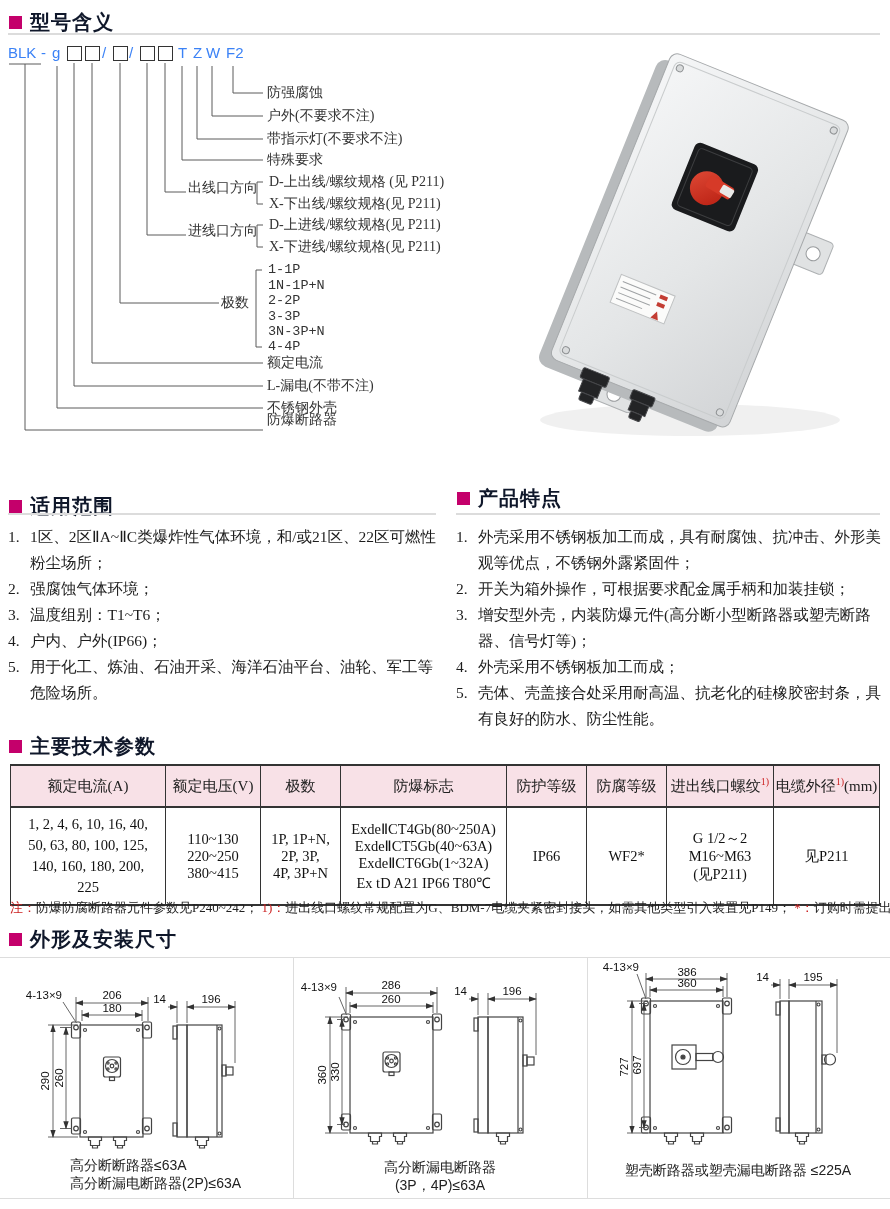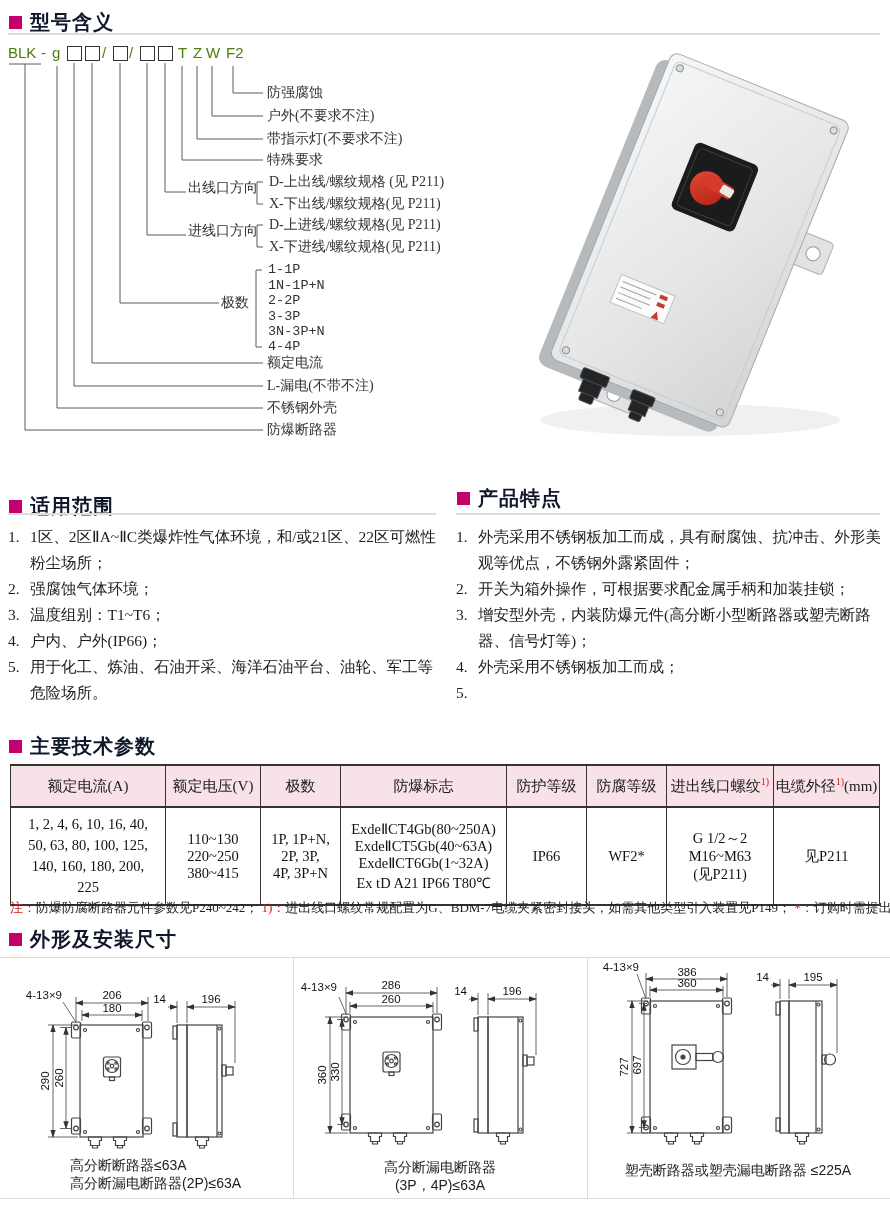--- a/index.html
+++ b/index.html
@@ -7,21 +7,21 @@
         font-family:"Liberation Sans",sans-serif;color:#222;}
   .abs{position:absolute;}
   
   .sec-title{position:absolute;display:flex;align-items:center;gap:8px;}
   .sq{width:13px;height:13px;background:#c4006b;display:inline-block;}
   .sec-text{font-size:20px;font-weight:bold;color:#0f172a;letter-spacing:1px;
             font-family:"Liberation Sans",sans-serif;}
   .rule{position:absolute;height:2px;background:#dcdcdc;}
   .lrule{position:absolute;background:#ddd;}
   
-  .tok{position:absolute;top:44px;font-size:15px;color:#4d7c0f;font-family:"Liberation Sans",sans-serif;}
+  .tok{position:absolute;top:44px;font-size:15px;color:#3b82f6;font-family:"Liberation Sans",sans-serif;}
   .cbox{position:absolute;top:46px;width:13px;height:13px;border:1.5px solid #333;}
   
   .blabel{position:absolute;font-size:14px;line-height:20px;color:#333;
           font-family:"Liberation Serif",serif;white-space:nowrap;}
   .plabel{position:absolute;font-size:13.5px;line-height:16px;color:#333;
           font-family:Liberation Mono, monospace;white-space:nowrap;}
   
   .col{position:absolute;}
   .li{position:relative;padding-left:22px;font-size:15.5px;line-height:26px;
       color:#1c1c1c;font-family:"Liberation Serif",serif;}
@@ -105,21 +105,21 @@
   <div class="blabel" style="left:221px;top:293px">极数</div>
   <div class="plabel" style="left:268px;top:262px">1-1P</div>
   <div class="plabel" style="left:268px;top:278px">1N-1P+N</div>
   <div class="plabel" style="left:268px;top:293px">2-2P</div>
   <div class="plabel" style="left:268px;top:309px">3-3P</div>
   <div class="plabel" style="left:268px;top:324px">3N-3P+N</div>
   <div class="plabel" style="left:268px;top:339px">4-4P</div>
   <div class="blabel" style="left:267px;top:353px">额定电流</div>
   <div class="blabel" style="left:267px;top:376px">L-漏电(不带不注)</div>
   <div class="blabel" style="left:267px;top:398px">不锈钢外壳</div>
-  <div class="blabel" style="left:267px;top:420px">防爆断路器</div>
+  <div class="blabel" style="left:267px;top:410px">防爆断路器</div>
 
   <svg class="abs" style="left:485px;top:42px" width="400" height="415" viewBox="0 0 400 415">
     <defs>
       <linearGradient id="lidg" x1="0" y1="0" x2="1" y2="1">
         <stop offset="0" stop-color="#f5f6f7"></stop>
           <stop offset="0.55" stop-color="#e4e6e7"></stop>
         <stop offset="1" stop-color="#d2d4d6"></stop>
       </linearGradient>
       <linearGradient id="kng" x1="0" y1="0" x2="1" y2="1">
         <stop offset="0" stop-color="#e04a36"></stop>
@@ -185,21 +185,21 @@
   <div class="sec-title" style="left:457px;top:485px;">
     <span class="sq"></span>
     <span class="sec-text">产品特点</span>
   </div>
   <div class="rule" style="left:456px;top:513px;width:424px;"></div>
   <div class="col" style="left:456px;top:524px;width:428px;">
     <div class="li"><span class="no">1.</span><span>外壳采用不锈钢板加工而成，具有耐腐蚀、抗冲击、外形美观等优点，不锈钢外露紧固件；</span></div>
     <div class="li"><span class="no">2.</span><span>开关为箱外操作，可根据要求配金属手柄和加装挂锁；</span></div>
     <div class="li"><span class="no">3.</span><span>增安型外壳，内装防爆元件(高分断小型断路器或塑壳断路器、信号灯等)；</span></div>
     <div class="li"><span class="no">4.</span><span>外壳采用不锈钢板加工而成；</span></div>
-    <div class="li"><span class="no">5.</span></div>
+    <div class="li"><span class="no">5.</span><span>壳体、壳盖接合处采用耐高温、抗老化的硅橡胶密封条，具有良好的防水、防尘性能。</span></div>
   </div>
 
   <div class="sec-title" style="left:9px;top:733px;">
     <span class="sq"></span>
     <span class="sec-text">主要技术参数</span>
   </div>
 
   <table class="params abs" style="left:10px;top:764px;">
     <colgroup>
       <col style="width:155px">

